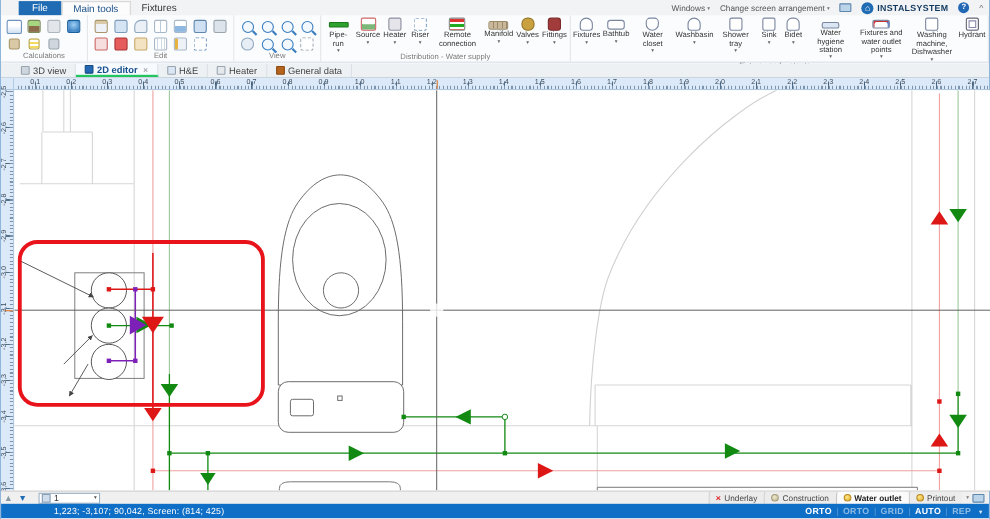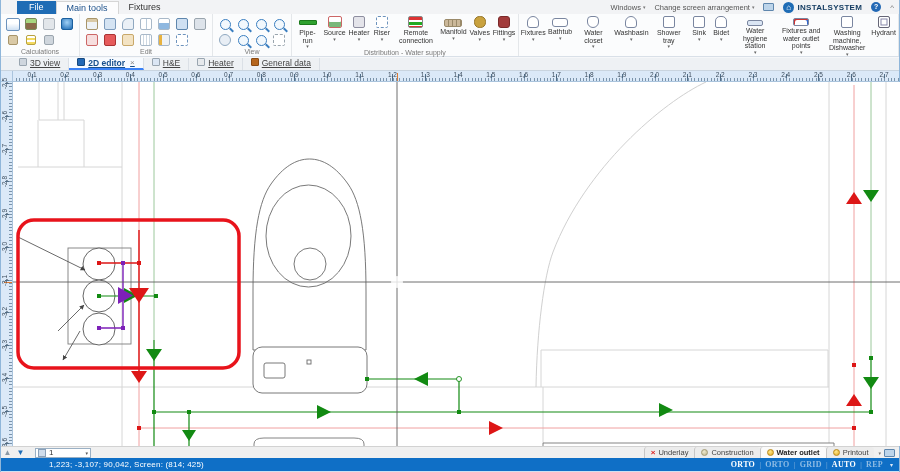--- a/index.html
+++ b/index.html
@@ -77,22 +77,22 @@
   .shower-tray-icon { background:#fff; border-color:#7a86a0; }
   .sink-icon { background:#fff; border-color:#7a86a0; border-radius:2px; }
   .bidet-icon { background:#fff; border-color:#7a86a0; border-radius:5px 5px 2px 2px; }
   .water-hygiene-station-icon { width:16px; height:6px; background:#dbe6f4; border-color:#7a86a0; margin-top:4px; }
   .outlet-points-icon { background:#fff; border-color:#7a86a0; width:16px; height:8px; margin-top:2px; box-shadow:inset 2px 2px 0 -1px #c33, inset -2px 2px 0 -1px #36c; }
   .washing-machine-icon { background:#fff; border-color:#7a86a0; }
   .hydrant-icon { background:#fff; border-color:#667; border-radius:2px; box-shadow:inset 0 0 0 1.5px #fff, inset 0 0 0 2.5px #88a; }
 
   
   .doctabs { position:absolute; top:58px; left:0; right:0; height:13px; background:#eef1f4; border-bottom:1px solid #c9d4df; display:flex; align-items:stretch; padding-left:10px; }
-  .dtab { display:flex; gap:3px; padding:0 8px; font-size:8.5px; color:#444; border-right:1px solid #dbe0e6;text-decoration:underline; }
-  .dtab.active { background:#f7fbff; border-bottom:2px solid #3b82f6; color:#164f8c; font-weight:bold; }
+  .dtab { display:flex; align-items:center; gap:3px; padding:0 8px; font-size:8.5px; color:#444; border-right:1px solid #dbe0e6; }
+  .dtab.active { background:#f7fbff; border-bottom:2px solid #22c55e; color:#164f8c; font-weight:bold; }
   .dtab .dic { width:8px; height:8px; border:1px solid #99a5b0; border-radius:1px; display:inline-block; }
   .view-3d-icon { background:#cfd6de; }
   .editor-2d-icon { background:#2268b5; border-color:#174a80 !important; }
   .hne-icon { background:#dbe6f4; }
   .results-icon { background:#e6e9ec; }
   .general-data-icon { background:#b5651d; border-color:#8a4a12 !important; }
   .dclose { color:#888; font-size:8px; margin-left:2px; font-weight:normal; }
 
   
   .corner { position:absolute; top:71px; left:0; width:12px; height:11px; background:#dbe9f8; border-right:1px solid #aac4dd; border-bottom:1px solid #aac4dd; }
@@ -138,21 +138,21 @@
   .vtab.active { background:#fbfbfb; font-weight:bold; color:#222; }
   .bulb { width:7px; height:7px; border-radius:50%; background:radial-gradient(circle at 40% 35%,#ffe98e,#e0a81f); border:1px solid #b9881a; display:inline-block; }
   .bulb.dim { background:radial-gradient(circle at 40% 35%,#efe9cf,#bdb48a); border-color:#a39a75; }
   .cross { color:#d22; font-weight:bold; font-size:8px; line-height:7px; }
   .vt-extra { display:flex; align-items:center; gap:3px; padding:0 4px; }
 
   
   .statusbar { position:absolute; top:458px; left:0; right:0; height:13px; background:#0f6fc6; color:#fff; display:flex; align-items:center; font-size:8px; }
   .coords { margin-left:48px; letter-spacing:.2px; }
   .modes { margin-left:auto; margin-right:6px; display:flex; align-items:center; gap:4px; }
-  .mode { color:#8fbce4; font-weight:bold; letter-spacing:.3px;font-family:Liberation Serif, serif; }
+  .mode { color:#8fbce4; font-weight:bold; letter-spacing:.3px; }
   .mode.active { color:#fff; }
   .msep { color:#5e9cd4; }
   .mcaret { color:#dce9f6; font-size:6px; margin-left:3px; }
   .bottomstrip { position:absolute; top:471px; left:0; right:0; height:1px; background:#cfe0f0; }
 </style>
 </head>
 <body>
 
 <div class="app">
 

